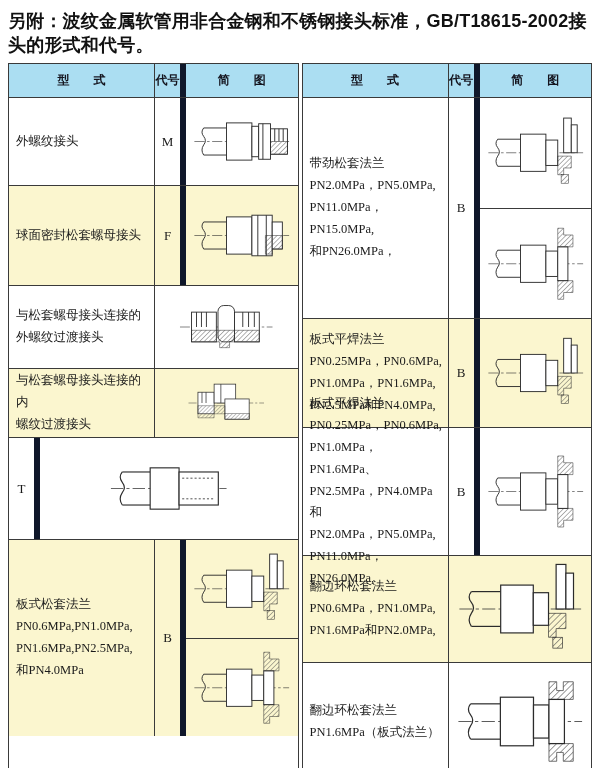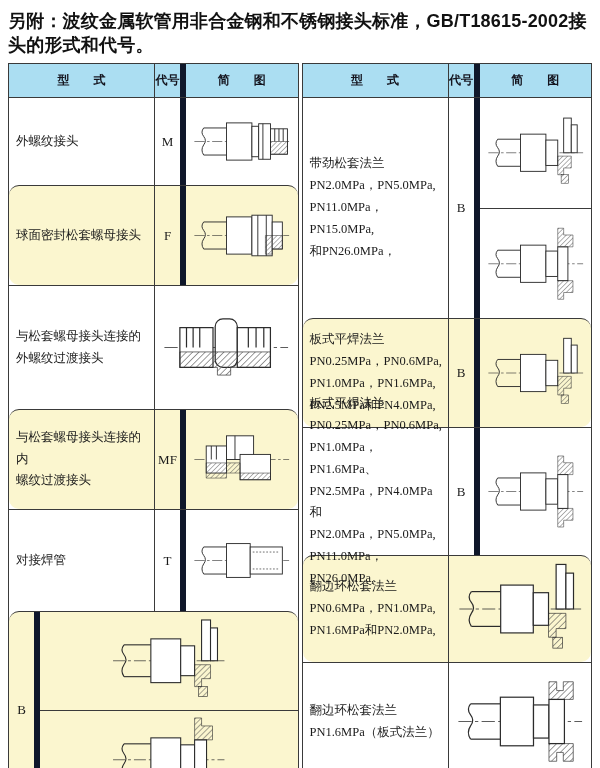--- a/index.html
+++ b/index.html
@@ -2,21 +2,21 @@
 <html><head>
 <meta charset="utf-8">
 <style>
   html,body{margin:0;padding:0;}
   body{width:600px;height:768px;background:#ffffff;font-family:"Liberation Sans",sans-serif;overflow:hidden;}
   .title{padding:9px 8px 6px 8px;font-size:18px;font-weight:bold;color:#111;letter-spacing:.2px;}
   .tables{display:flex;gap:3px;padding:0 8px;}
   .tbl{width:291px;border:1.5px solid #3a3a3a;box-sizing:border-box;background:#fff;}
   .tr{display:flex;border-top:1px solid #3a3a3a;box-sizing:border-box;}
   .tr.head{border-top:none;background:#abdef2;height:33px;}
-  .tr.hl{background:#fbf6cf;border-radius:10px;}
+  .tr.hl{background:#fbf6cf;}
   .td{box-sizing:border-box;min-width:0;}
   .td.type{width:146px;border-right:1px solid #3a3a3a;display:flex;align-items:center;
            padding:4px 5px 4px 7px;font-family:Liberation Serif, serif;font-size:12.5px;
            line-height:1.75;white-space:pre-line;color:#1a1a1a;}
   .td.code{width:31px;border-right:6px solid #0f172a;display:flex;align-items:center;
            justify-content:center;font-family:"Liberation Serif",serif;font-size:13px;color:#1a1a1a;}
   .td.diag{flex:1;display:flex;flex-direction:column;}
   .tr.head .td{align-items:center;justify-content:center;padding:0;font-size:12px;
                font-family:"Liberation Serif",serif;font-weight:bold;color:#14141e;}
   .dwrap{flex:1;min-height:0;padding:3px 5px;display:flex;align-items:center;justify-content:center;}
@@ -85,21 +85,21 @@
               <rect x="72" y="22" width="24" height="48" stroke="#2b2b2b" stroke-width="1.1" fill="#ffffff"></rect>
               <line x1="79" y1="22" x2="79" y2="70" stroke="#2b2b2b" stroke-width="1.1" fill="none" stroke-linejoin="round"></line>
               <line x1="89" y1="22" x2="89" y2="70" stroke="#2b2b2b" stroke-width="1.1" fill="none" stroke-linejoin="round"></line>
               <rect x="96" y="30" width="12" height="32" stroke="#2b2b2b" stroke-width="1.1" fill="#ffffff"></rect>
               <polygon points="88,46 108,46 108,62 96,62 96,68 88,68" stroke="#2b2b2b" stroke-width="0.6" fill="url(#h1)"></polygon>
             </svg>
           </div>
         </div>
     </div>
 
-    <div class="tr" style="height:124px">
+    <div class="tr" style="height:83px">
       <div class="td type">与松套螺母接头连接的
 外螺纹过渡接头</div>
       <div class="td diag">
           <div class="dwrap">
             <svg viewBox="0 0 120 92" preserveAspectRatio="xMidYMid meet">
               <defs>
                 <pattern id="h2" width="4" height="4" patternUnits="userSpaceOnUse" patternTransform="rotate(45)">
                   <line x1="0" y1="0" x2="0" y2="4" stroke="#4a4a4a" stroke-width="1"></line>
                 </pattern>
               </defs>
@@ -112,24 +112,23 @@
               <rect x="70" y="28" width="30" height="36" stroke="#2b2b2b" stroke-width="1.1" fill="#ffffff"></rect>
               <line x1="80" y1="28" x2="80" y2="46" stroke="#2b2b2b" stroke-width="1.1" fill="none" stroke-linejoin="round"></line>
               <line x1="87" y1="28" x2="87" y2="46" stroke="#2b2b2b" stroke-width="1.1" fill="none" stroke-linejoin="round"></line>
               <line x1="94" y1="28" x2="94" y2="46" stroke="#2b2b2b" stroke-width="1.1" fill="none" stroke-linejoin="round"></line>
               <polygon points="18,50 100,50 100,64 64,64 64,71 52,71 52,64 18,64" stroke="#2b2b2b" stroke-width="0.6" fill="url(#h2)"></polygon>
             </svg>
           </div>
         </div>
     </div>
 
-    <div class="tr hl" style="height:100px">
+    <div class="tr hl" style="height:69px">
       <div class="td type">与松套螺母接头连接的内
 螺纹过渡接头</div>
-      <div class="td code">MF</div>
       <div class="td diag">
           <div class="dwrap">
             <svg viewBox="0 0 120 92" preserveAspectRatio="xMidYMid meet">
               <defs>
                 <pattern id="h3" width="4" height="4" patternUnits="userSpaceOnUse" patternTransform="rotate(45)">
                   <line x1="0" y1="0" x2="0" y2="4" stroke="#4a4a4a" stroke-width="1"></line>
                 </pattern>
               </defs>
               <line x1="4" y1="46" x2="116" y2="46" stroke="#2b2b2b" stroke-width="0.7" stroke-dasharray="12 3 3 3"></line>
               <rect x="18" y="30" width="24" height="32" stroke="#2b2b2b" stroke-width="1.1" fill="#ffffff"></rect>
@@ -139,21 +138,20 @@
               <line x1="52" y1="18" x2="52" y2="46" stroke="#2b2b2b" stroke-width="1.1" fill="none" stroke-linejoin="round"></line>
               <rect x="58" y="40" width="36" height="30" stroke="#2b2b2b" stroke-width="1.1" fill="#ffffff"></rect>
               <polygon points="18,50 58,50 58,62 42,62 42,68 18,68" stroke="#2b2b2b" stroke-width="0.6" fill="url(#h3)"></polygon>
               <rect x="58" y="62" width="36" height="8" stroke="#2b2b2b" stroke-width="0.6" fill="url(#h3)"></rect>
             </svg>
           </div>
         </div>
     </div>
 
     <div class="tr" style="height:102px">
-      <div class="td type">对接焊管</div>
       <div class="td code">T</div>
       <div class="td diag">
           <div class="dwrap">
             <svg viewBox="0 0 120 92" preserveAspectRatio="xMidYMid meet">
               <defs>
                 <pattern id="h4" width="4" height="4" patternUnits="userSpaceOnUse" patternTransform="rotate(45)">
                   <line x1="0" y1="0" x2="0" y2="4" stroke="#4a4a4a" stroke-width="1"></line>
                 </pattern>
               </defs>
               <line x1="4" y1="46" x2="116" y2="46" stroke="#2b2b2b" stroke-width="0.7" stroke-dasharray="12 3 3 3"></line>
@@ -163,20 +161,24 @@
               <rect x="42" y="26" width="28" height="40" stroke="#2b2b2b" stroke-width="1.1" fill="#ffffff"></rect>
               <rect x="70" y="30" width="38" height="32" stroke="#2b2b2b" stroke-width="1.1" fill="#ffffff"></rect>
               <line x1="73" y1="36" x2="105" y2="36" stroke="#2b2b2b" stroke-width="0.8" stroke-dasharray="2 2"></line>
               <line x1="73" y1="56" x2="105" y2="56" stroke="#2b2b2b" stroke-width="0.8" stroke-dasharray="2 2"></line>
             </svg>
           </div>
         </div>
     </div>
 
     <div class="tr hl" style="height:197px">
+      <div class="td type">板式松套法兰
+PN0.6MPa,PN1.0MPa,
+PN1.6MPa,PN2.5MPa,
+和PN4.0MPa</div>
       <div class="td code">B</div>
       <div class="td diag">
         <div class="dwrap">
             <svg viewBox="0 0 120 92" preserveAspectRatio="xMidYMid meet">
               <defs>
                 <pattern id="h5" width="4" height="4" patternUnits="userSpaceOnUse" patternTransform="rotate(45)">
                   <line x1="0" y1="0" x2="0" y2="4" stroke="#4a4a4a" stroke-width="1"></line>
                 </pattern>
               </defs>
               <line x1="4" y1="46" x2="116" y2="46" stroke="#2b2b2b" stroke-width="0.7" stroke-dasharray="12 3 3 3"></line>

